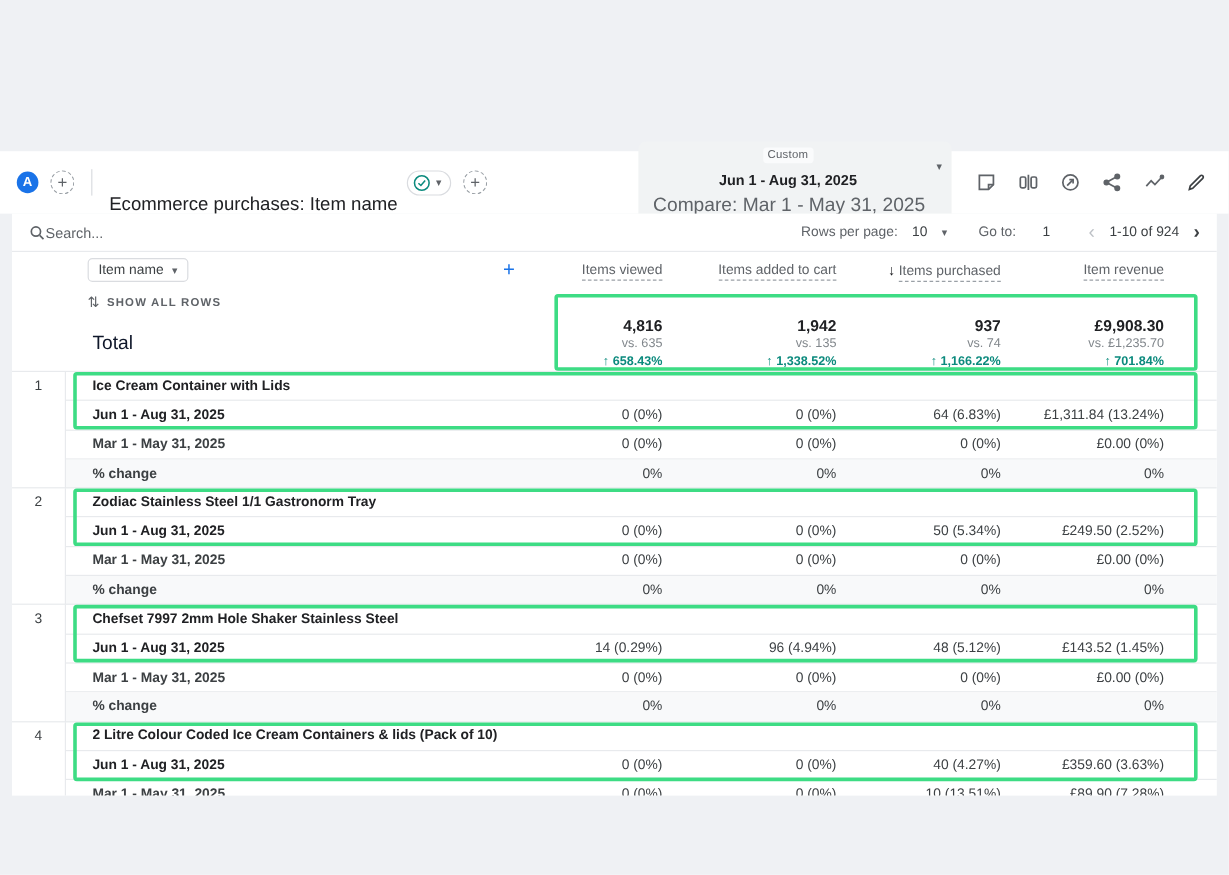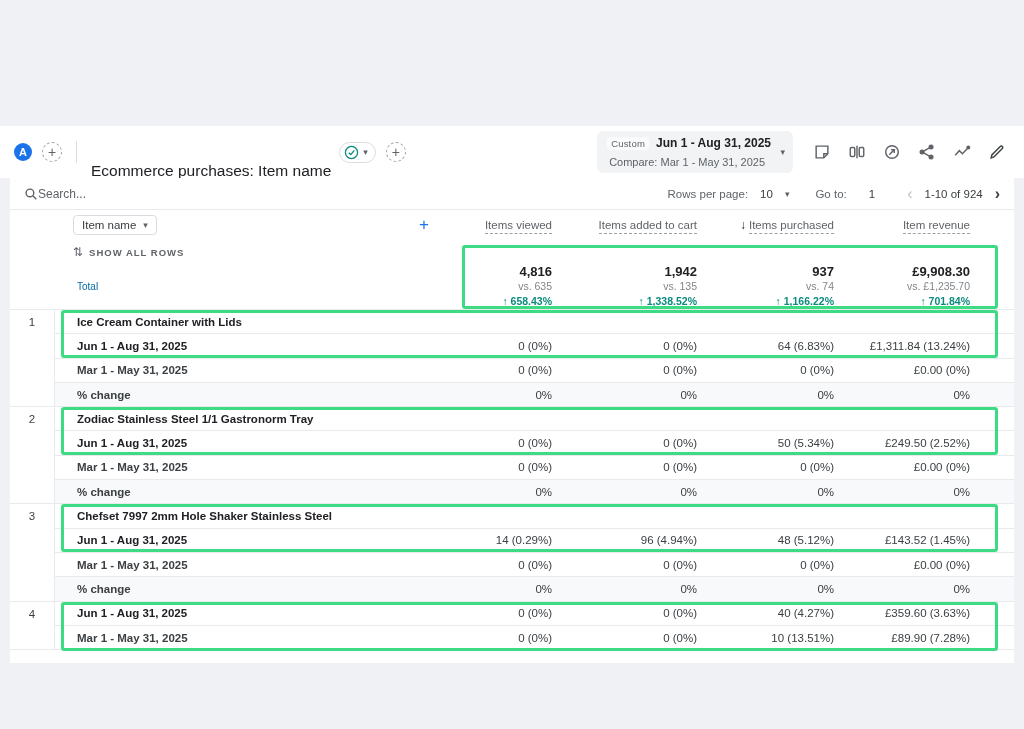--- a/index.html
+++ b/index.html
@@ -11,25 +11,25 @@
 
   
   .app-header { height:52px; background:#fff; display:flex; align-items:center; padding:0 14px; }
   .avatar { width:18px; height:18px; border-radius:50%; background:#1a73e8; color:#fff; font-size:11px; font-weight:700; display:flex; align-items:center; justify-content:center; flex:0 0 auto; }
   .dash-plus { width:20px; height:20px; border:1px dashed #9aa0a6; border-radius:50%; color:#5f6368; font-size:14px; line-height:18px; text-align:center; margin-left:10px; flex:0 0 auto; }
   .vdiv { width:1px; height:22px; background:#dadce0; margin:0 14px; }
   .report-title { font-size:15.5px; color:#202124; border-bottom:1px dashed #9aa0a6; padding-bottom:3px; white-space:nowrap;margin-top:42px; }
   .title-badge { display:flex; align-items:center; gap:4px; border:1px solid #dadce0; border-radius:12px; padding:2px 7px 2px 4px; margin-left:8px; }
   .title-badge .caret { font-size:9px; color:#5f6368; }
   .date-box { margin-left:auto; background:#f1f3f4; border-radius:6px; padding:5px 22px 5px 10px; position:relative; }
-  .date-line1 { display:flex; align-items:center; gap:7px; }
+  .date-line1 { display:flex; align-items:center; gap:7px;flex-direction:column; }
   .custom-chip { background:#fafbfc; border-radius:3px; padding:1px 4px; font-size:9.5px; color:#5f6368; letter-spacing:.2px; }
   .date-main { font-size:12px; font-weight:700; color:#202124; }
   .date-caret { position:absolute; right:8px; top:16px; font-size:9px; color:#5f6368; }
-  .date-compare { font-size:11px; color:#5f6368; margin-top:6px; padding-left:2px; }
+  .date-compare { font-size:16px; color:#5f6368; margin-top:6px; padding-left:2px; }
   .hdr-icons { display:flex; align-items:center; gap:9px; margin-left:16px; }
   .icon-btn { width:26px; height:26px; display:flex; align-items:center; justify-content:center; }
   .icon-btn svg { stroke:#5f6368; fill:none; stroke-width:1.6; }
 
   
   .card { position:relative; margin:0 10px; height:485px; background:#fff; overflow:hidden; }
 
   .toolbar { height:32px; display:flex; align-items:center; padding:0 14px; border-bottom:1px solid #e8eaed; }
   .search-wrap { display:flex; align-items:center; }
   .search-wrap svg { stroke:#5f6368; fill:none; stroke-width:2; }
@@ -52,21 +52,21 @@
   .add-metric { color:#1a73e8; font-size:17px; font-weight:400; }
   .col-head { text-align:right; padding-right:8px; font-size:11.5px; color:#5f6368; white-space:nowrap; }
   .col-head .dashed { border-bottom:1px dashed #9aa0a6; padding-bottom:2px; }
   .sort-arrow { color:#202124; margin-right:3px; font-size:12px; }
 
   .showall-row { height:24px; align-items:center; }
   .showall { grid-column:2; padding-left:18px; font-size:9.5px; font-weight:700; letter-spacing:1px; color:#5f6368; display:flex; align-items:center; gap:6px; }
   .showall .ud { font-size:12px; font-weight:400; letter-spacing:0; }
 
   .total-row { height:46px; align-items:center; border-bottom:1px solid #e8eaed; }
-  .total-label { grid-column:2; padding-left:22px; font-size:10px; color:#0369a1; }
+  .total-label { grid-column:2; padding-left:22px; font-size:16px; color:#0f172a; }
   .tot-cell { text-align:right; padding-right:8px; line-height:15px; }
   .tot-main { font-size:13px; font-weight:700; color:#202124; }
   .tot-vs { font-size:10.5px; color:#80868b; }
   .tot-chg { font-size:10.5px; font-weight:700; color:#0b8a7d; }
 
   .group { display:grid; grid-template-columns:45px 1fr; }
   .gnum { grid-row:1 / -1; border-right:1px solid #e8eaed; border-bottom:1px solid #e8eaed; text-align:center; padding-top:6px; font-size:11.5px; color:#3c4043; }
   .trow { height:24.3px; display:grid; grid-template-columns:390px 115px 145px 137px 136px 1fr; align-items:center; border-bottom:1px solid #e8eaed; }
   .trow.change { background:#f8f9fa; }
   .tlabel { padding-left:22px; font-size:11.5px; font-weight:700; color:#202124; white-space:nowrap; overflow:hidden; }
@@ -333,20 +333,28 @@
         <div class="tval">0%</div>
           <div></div>
       </div>
     </div>
   </div>
 
   <div class="group">
     <div class="gnum">4</div>
     <div>
       <div class="trow">
+        <div class="tlabel">2 Litre Colour Coded Ice Cream Containers &amp; lids (Pack of 10)</div>
+        <div class="tval"></div>
+          <div class="tval"></div>
+          <div class="tval"></div>
+          <div class="tval"></div>
+          <div></div>
+      </div>
+      <div class="trow">
         <div class="tlabel">Jun 1 - Aug 31, 2025</div>
         <div class="tval">0 (0%)</div>
         <div class="tval">0 (0%)</div>
         <div class="tval">40 (4.27%)</div>
         <div class="tval">£359.60 (3.63%)</div>
           <div></div>
       </div>
       <div class="trow">
         <div class="tlabel sub">Mar 1 - May 31, 2025</div>
         <div class="tval">0 (0%)</div>

